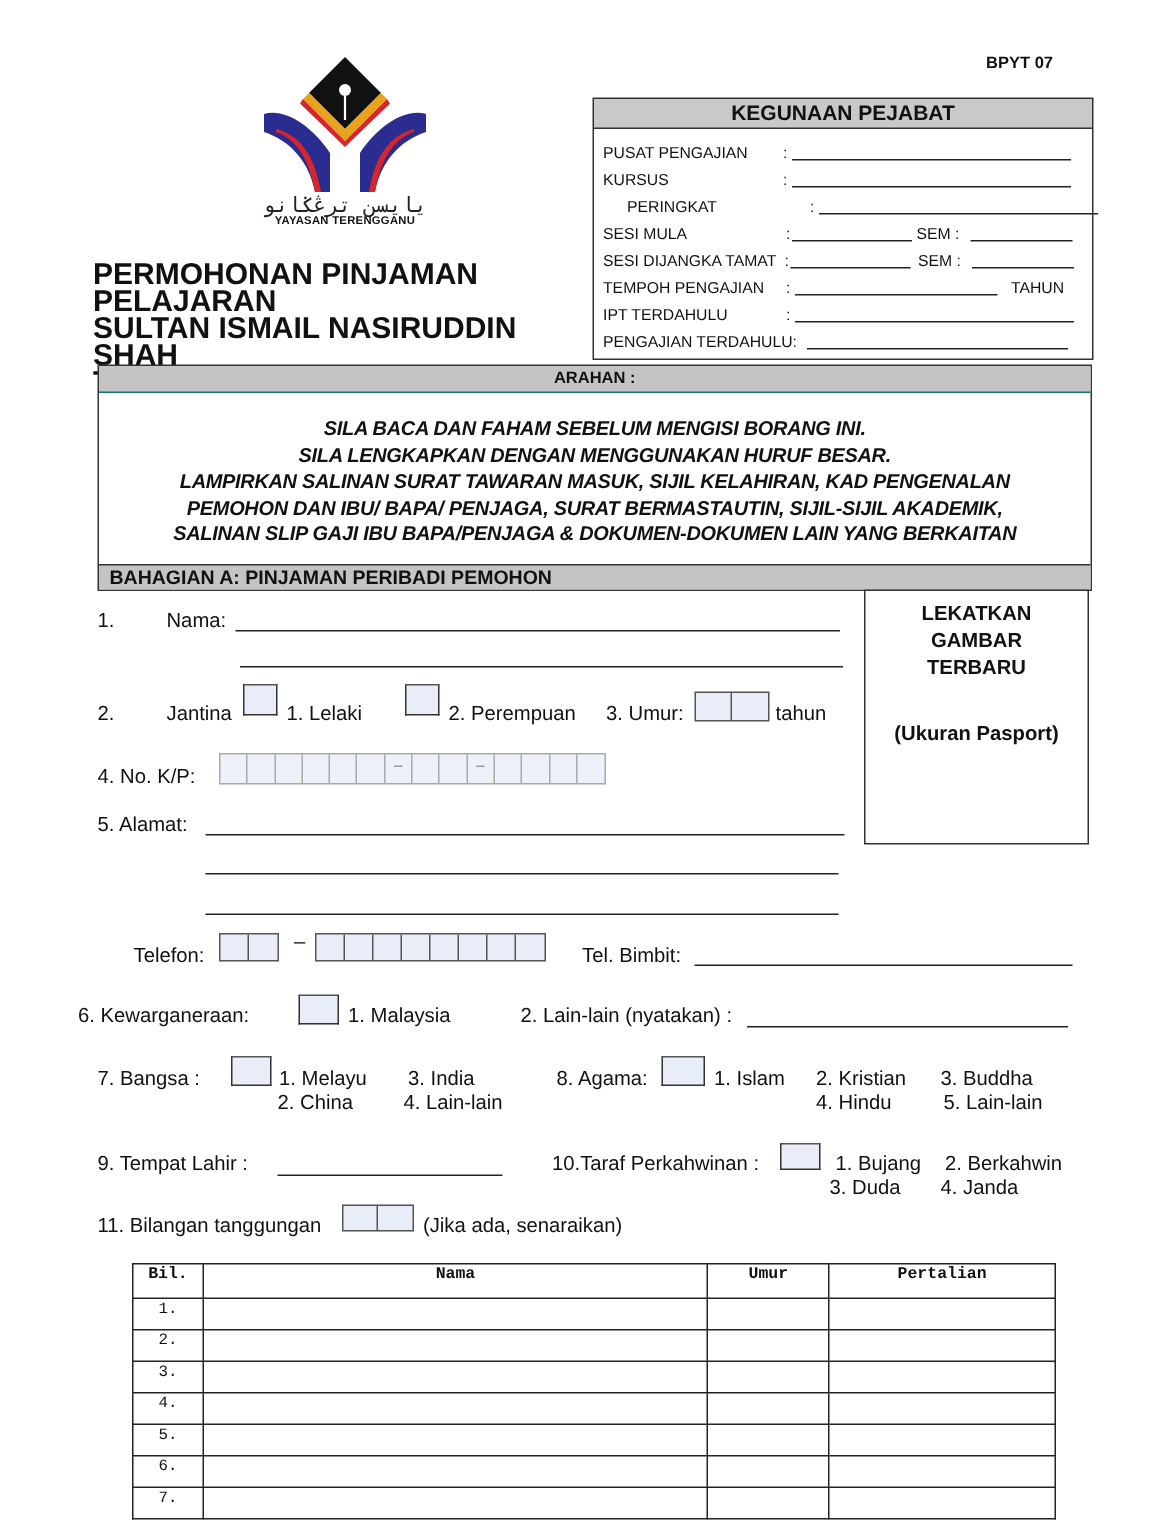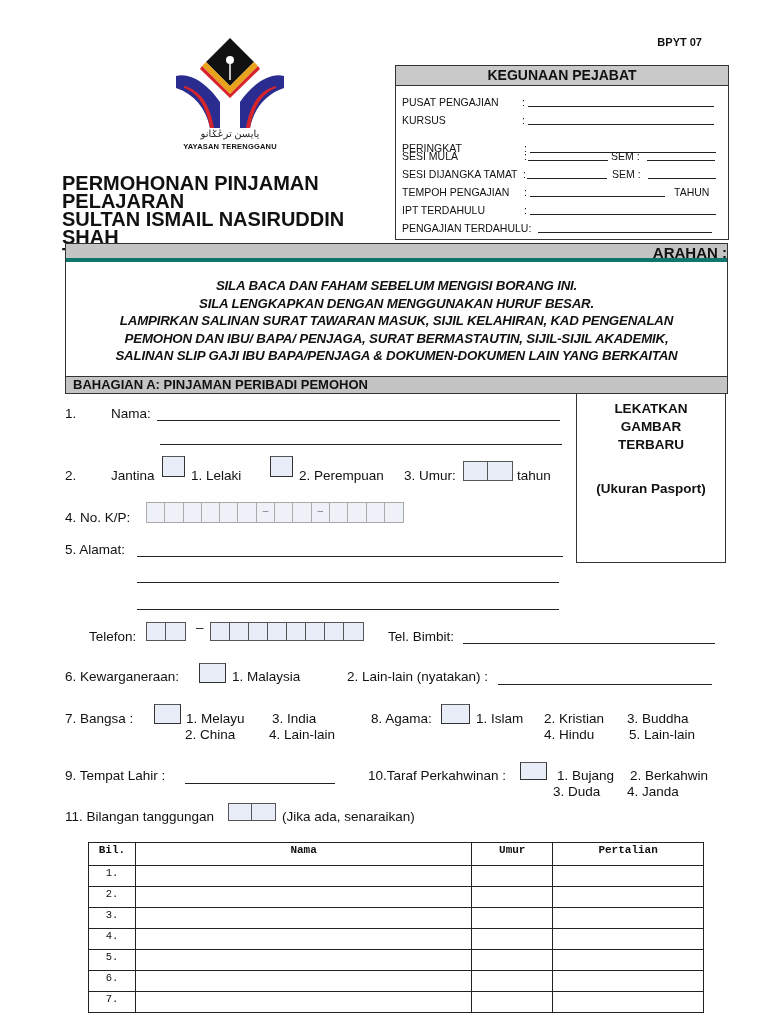--- a/index.html
+++ b/index.html
@@ -3,39 +3,39 @@
 <meta charset="utf-8">
 <style>
   * { box-sizing: border-box; margin: 0; padding: 0; }
   html, body { width: 768px; height: 1024px; background: #ffffff; overflow: hidden; }
   body { position: relative; font-family: "Liberation Sans", sans-serif; color: #111; font-size: 13px; }
   .abs { position: absolute; }
 
   
   #logo { left: 170px; top: 36px; width: 120px; height: 124px; }
   #logo svg { display: block; }
-  .logo-jawi { position: absolute; left: 0; top: 92px; width: 100%; text-align: center; font-family: Liberation Serif, serif; font-size: 10px; color: #222; }
+  .logo-jawi { position: absolute; left: 0; top: 92px; width: 100%; text-align: center; font-family: Liberation Mono, monospace; font-size: 14px; color: #222; }
   .logo-name { position: absolute; left: 0; top: 106px; width: 100%; text-align: center; font-size: 7.5px; font-weight: bold; letter-spacing: 0.2px; color: #111; }
 
   #form-code { right: 66px; top: 36px; font-size: 11px; font-weight: bold; }
 
   
   #office-box { left: 395px; top: 65px; width: 334px; height: 175px; border: 1px solid #333; }
   #office-box .hdr { height: 20px; background: #c9c9c9; border-bottom: 1px solid #333; text-align: center; font-weight: bold; font-size: 14px; line-height: 19px; }
   .office-row { position: absolute; left: 6px; font-size: 10.5px; height: 14px; line-height: 14px; padding-left: 12px; }
   .office-row .lbl { position: absolute; left: 0; white-space: nowrap; }
   .line { position: absolute; border-bottom: 1px solid #222; height: 12px; }
   .colon { position: absolute; }
 
   
   #form-title { left: 62px; top: 174px; width: 330px; text-align: left; font-size: 20px; font-weight: bold; line-height: 18px; }
 
   
   #arahan-box { left: 65px; top: 243px; width: 663px; height: 151px; border: 1px solid #333; }
-  #arahan-box .hdr { height: 18px; background: #c4c4c4; border-bottom: 4px solid #0f766e; text-align: right; font-weight: bold; font-size: 15px; line-height: 17px; }
+  #arahan-box .hdr { height: 18px; background: #c4c4c4; border-bottom: 1px solid #0f766e; text-align: center; font-weight: bold; font-size: 11px; line-height: 17px; }
   .arahan-text { position: absolute; left: 0; top: 33px; width: 100%; text-align: center; font-weight: bold; font-style: italic; font-size: 13.3px; line-height: 17.5px; letter-spacing: -0.2px; }
   #section-a { position: absolute; left: 0; bottom: 0; width: 100%; height: 17px; background: #c4c4c4; border-top: 1px solid #333; font-weight: bold; font-size: 13px; line-height: 16px; padding-left: 7px; }
 
   
   #photo-box { left: 576px; top: 393px; width: 150px; height: 170px; border: 1px solid #333; text-align: center; font-weight: bold; font-size: 13.5px; }
   #photo-box .t1 { margin-top: 6px; line-height: 18px; }
   #photo-box .t2 { margin-top: 27px; }
 
   .txt { position: absolute; white-space: nowrap; font-size: 13.5px; line-height: 16px; }
   .uline { position: absolute; border-bottom: 1px solid #222; height: 14px; }
@@ -82,21 +82,21 @@
   <div class="office-row" style="top:29px;width:320px;">
     <span class="lbl">PUSAT PENGAJIAN</span>
     <span class="colon" style="left:120px;">:</span>
     <span class="line" style="left:126px;width:186px;"></span>
   </div>
   <div class="office-row" style="top:47px;width:320px;">
     <span class="lbl">KURSUS</span>
     <span class="colon" style="left:120px;">:</span>
     <span class="line" style="left:126px;width:186px;"></span>
   </div>
-  <div class="office-row" style="top:75px;width:320px;">
+  <div class="office-row" style="top:65px;width:320px;margin-left:16px;">
     <span class="lbl">PERINGKAT</span>
     <span class="colon" style="left:122px;">:</span>
     <span class="line" style="left:128px;width:186px;"></span>
   </div>
   <div class="office-row" style="top:83px;width:320px;">
     <span class="lbl">SESI MULA</span>
     <span class="colon" style="left:122px;">:</span>
     <span class="line" style="left:126px;width:80px;"></span>
     <span class="lbl" style="left:209px;">SEM :</span>
     <span class="line" style="left:245px;width:68px;"></span>
@@ -205,21 +205,21 @@
   <div class="c"></div>
   <div class="c"></div>
   <div class="c"></div>
   <div class="c"></div>
   <div class="c"></div>
   <div class="c"></div>
 </div>
 <span class="txt" style="left:388px;top:629px;">Tel. Bimbit:</span>
 <div class="uline" style="left:463px;top:630px;width:252px;"></div>
 
-<span class="txt" style="left:65px;top:669px;">6.  Kewarganeraan:</span>
+<span class="txt" style="left:52px;top:669px;">6.  Kewarganeraan:</span>
 <div class="cb" style="left:199px;top:663px;width:27px;height:20px;"></div>
 <span class="txt" style="left:232px;top:669px;">1. Malaysia</span>
 <span class="txt" style="left:347px;top:669px;">2. Lain-lain (nyatakan) :</span>
 <div class="uline" style="left:498px;top:671px;width:214px;"></div>
 
 <span class="txt" style="left:65px;top:711px;">7.   Bangsa :</span>
 <div class="cb" style="left:154px;top:704px;width:27px;height:20px;"></div>
 <span class="txt" style="left:186px;top:711px;">1. Melayu</span>
 <span class="txt" style="left:185px;top:727px;">2. China</span>
 <span class="txt" style="left:272px;top:711px;">3. India</span>

